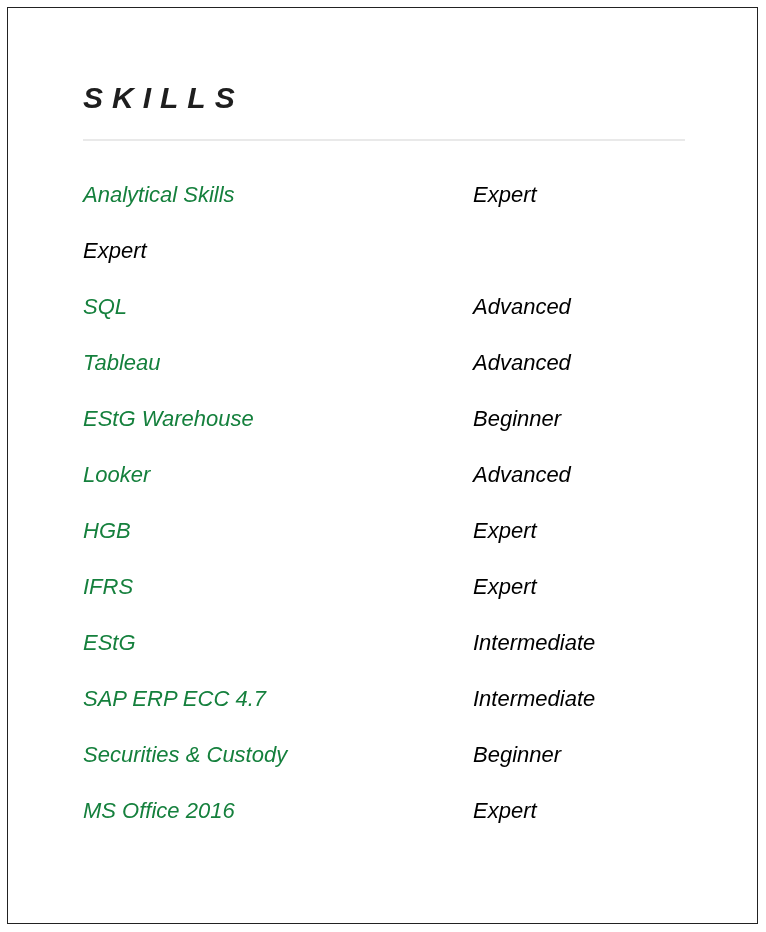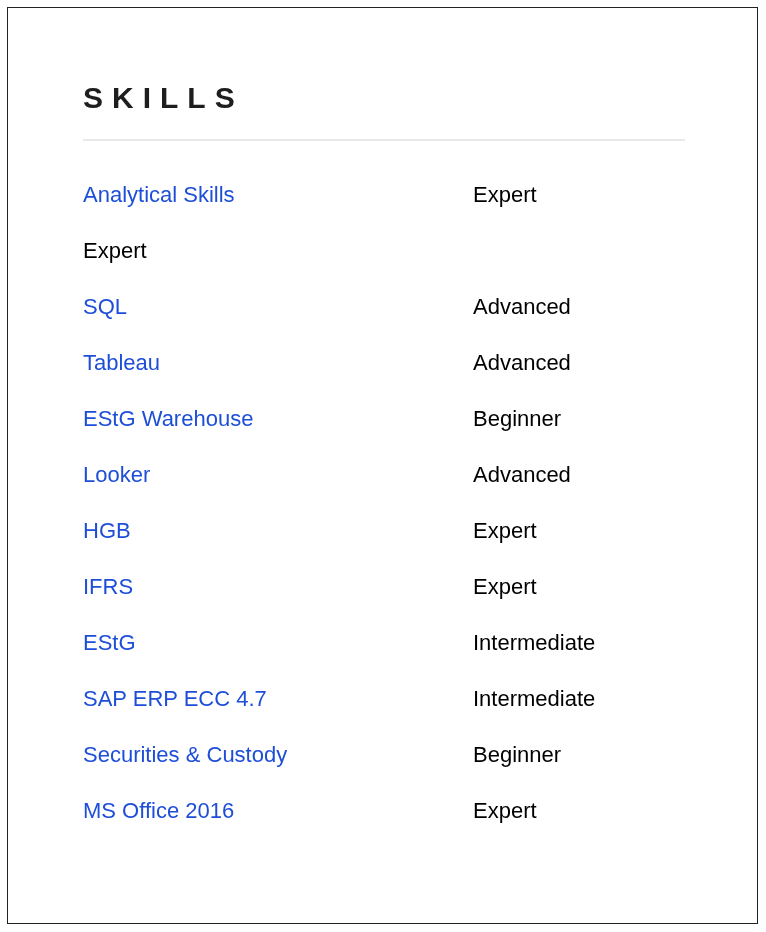--- a/index.html
+++ b/index.html
@@ -24,20 +24,21 @@
     box-sizing: border-box;
     background: #ffffff;
     overflow: hidden;
   }
 
   .section {
     position: absolute;
     left: 75px;
     top: 75px;
     right: 67px;
+    font-style: italic;
   }
 
   .section-title {
     font-size: 30px;
     font-weight: 700;
     letter-spacing: 9px;
     color: #1e1e1e;
     line-height: 1;
     margin: 0;
     padding: 0 0 0 0;
@@ -61,21 +62,21 @@
   .skill-row {
     display: flex;
     align-items: baseline;
     height: 56px;
   }
 
   .skill-name {
     width: 390px;
     flex: 0 0 390px;
     font-size: 22px;
-    color: #1d4ed8;
+    color: #15803d;
     line-height: 26px;
     white-space: nowrap;
   }
 
   .skill-level {
     font-size: 22px;
     color: #000000;
     line-height: 26px;
     white-space: nowrap;
   }

